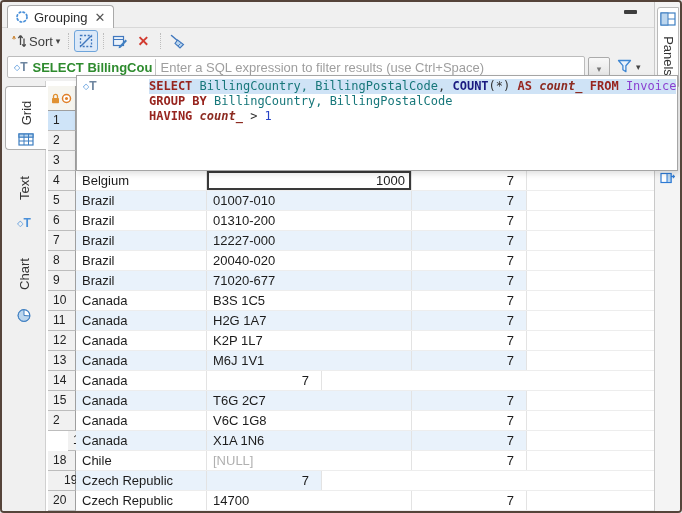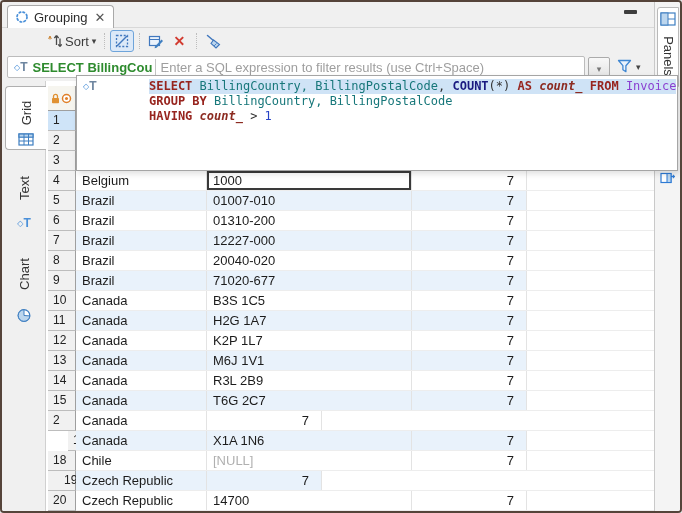--- a/index.html
+++ b/index.html
@@ -9,21 +9,21 @@
     border:2px solid #55443a; border-radius:4px; background:#fff; overflow:hidden;
   }
   
   .tabbar{ position:absolute; left:0; top:0; width:652px; height:26px; background:#f0f0f0; border-bottom:1px solid #d8d8d8; }
   .tab{ position:absolute; left:5px; top:3px; height:23px; display:flex; align-items:center; gap:5px;
         padding:0 8px 0 7px; background:#fff; border:1px solid #a9a9a9; border-bottom:none; border-radius:4px 4px 0 0; }
   .tab-label{ font-size:13px; color:#2b2b2b; }
   .tab-close{ font-size:13px; color:#555; cursor:default; padding-left:2px; }
   .min-btn{ position:absolute; left:622px; top:8px; width:13px; height:4px; background:#3d3d3d; border-radius:1px; }
   
-  .toolbar{ position:absolute; left:0; top:26px; width:652px; height:26px; background:#f0f0f0; display:flex; align-items:center;padding-left:36px; }
+  .toolbar{ position:absolute; left:0; top:26px; width:652px; height:26px; background:#f0f0f0; display:flex; align-items:center; }
   .tbtn{ display:flex; align-items:center; gap:3px; padding:2px 3px; border-radius:3px; }
   .tbtn.sel{ background:#dce9f8; border:1px solid #6ea4da; }
   .tb-label{ font-size:13px; color:#3c3c3c; }
   .caret{ font-size:9px; color:#444; }
   .tsep{ width:1px; height:16px; border-left:1px dotted #bdbdbd; margin:0 5px; }
   .x-icon{ color:#d23b30; font-size:14px; font-weight:bold; padding:0 3px; }
   .odots{ position:absolute; left:633px; top:31px; display:flex; flex-direction:column; gap:2px; }
   .odots i{ width:2px; height:2px; background:#9a9a9a; border-radius:50%; }
   
   .filterbar{ position:absolute; left:0; top:52px; width:652px; height:27px; background:#f0f0f0; }
@@ -63,21 +63,21 @@
           border-bottom:1px solid #bdbdbd; border-right:1px solid #9f9f9f; padding-left:5px; line-height:19px; }
   .gcell.gsel{ background:#cfe4f8; }
   .drow{ position:absolute; left:29px; width:578px; height:20px; display:flex; border-bottom:1px solid #ededed; background:#fff; }
   .dcell{ height:100%; font-size:13px; color:#1c1c1c; line-height:19px; padding:0 6px; white-space:nowrap; overflow:hidden;
           border-right:1px solid #e3e3e3; }
   .c-country{ width:131px; flex:none; }
   .c-postal{ width:205px; flex:none; }
   .c-count{ width:115px; flex:none; text-align:right; padding-right:12px; }
   .filler{ flex:1; border-right:none; background:#fff !important; }
   .drow.stripe .dcell{ background:#e9f2fb; }
-  .dcell.focus{ background:#fff !important; box-shadow:inset 0 0 0 2px #3a3a3a; }
+  .dcell.focus{ background:#fff !important; box-shadow:inset 0 0 0 2px #3a3a3a;text-align:right; }
   .dcell.nullv{ color:#b0b0b0; }
   
   .sqlpopup{ position:absolute; left:74px; top:73px; width:602px; height:96px; background:#fff; border:1px solid #a5a5a5;
              box-shadow:2px 3px 6px rgba(0,0,0,0.12); z-index:50; }
   .sqlpopup .oticon{ position:absolute; left:6px; top:4px; }
   .sqllines{ position:absolute; left:24px; top:3px; right:1px;margin-left:48px; }
   .sqlline{ font-family:"DejaVu Sans Mono","Liberation Mono",monospace; font-size:12px; line-height:15px; white-space:pre; }
   .sqlline.hl{ background:#cfe3f6; }
   .s-kw{ color:#97241e; font-weight:bold; }
   .s-id{ color:#17777a; }
@@ -298,34 +298,34 @@
         <div class="gcell" style="top: 270px;">13</div>
         <div class="drow stripe" style="top: 270px;">
           <div class="dcell c-country">Canada</div>
           <div class="dcell c-postal">M6J 1V1</div>
           <div class="dcell c-count">7</div>
           <div class="dcell filler"></div>
         </div>
         <div class="gcell" style="top: 290px;">14</div>
         <div class="drow" style="top: 290px;">
           <div class="dcell c-country">Canada</div>
-          <div class="dcell c-postal">R3L 2B9</div>
           <div class="dcell c-count">7</div>
           <div class="dcell filler"></div>
         </div>
         <div class="gcell" style="top: 310px;">15</div>
         <div class="drow stripe" style="top: 310px;">
           <div class="dcell c-country">Canada</div>
           <div class="dcell c-postal">T6G 2C7</div>
           <div class="dcell c-count">7</div>
           <div class="dcell filler"></div>
         </div>
         <div class="gcell" style="top: 330px;">2</div>
         <div class="drow" style="top: 330px;">
           <div class="dcell c-country">Canada</div>
+          <div class="dcell c-postal">V6C 1G8</div>
           <div class="dcell c-count">7</div>
           <div class="dcell filler"></div>
         </div>
         <div class="gcell" style="top: 350px; margin-left: 20px;">17</div>
         <div class="drow stripe" style="top: 350px;">
           <div class="dcell c-country">Canada</div>
           <div class="dcell c-postal">X1A 1N6</div>
           <div class="dcell c-count">7</div>
           <div class="dcell filler"></div>
         </div>

